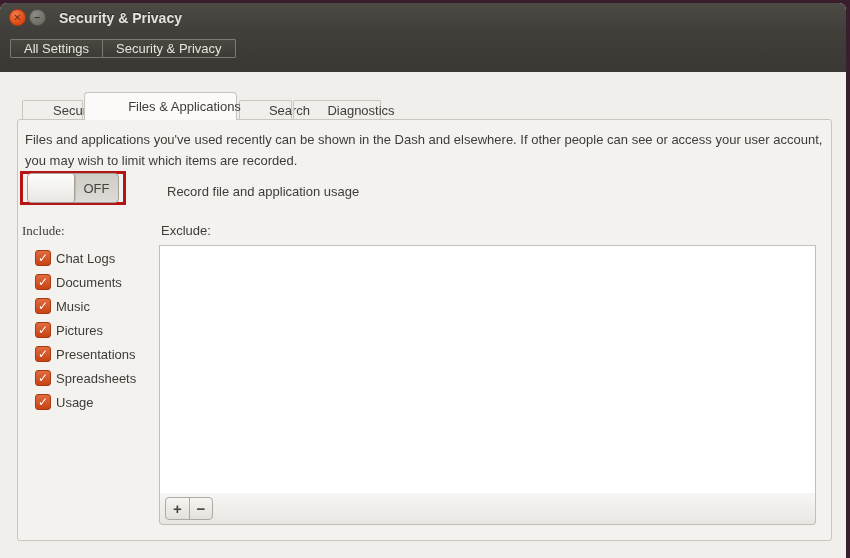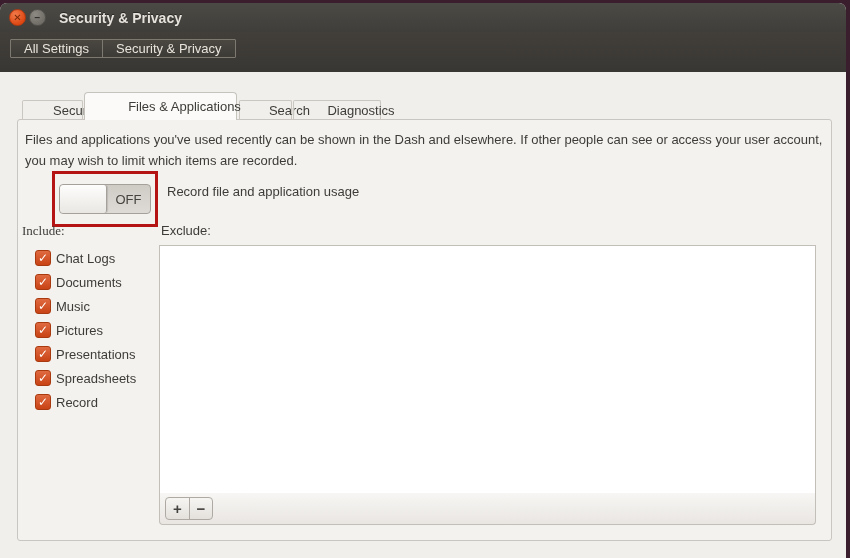--- a/index.html
+++ b/index.html
@@ -95,23 +95,23 @@
     background: #f4f2ef;
     border: 1px solid #c9c5c0; border-radius: 3px; padding-left: 44px;
   }
   .description {
     position: absolute; left: 7px; top: 9px; width: 800px;
     font-size: 13px; line-height: 21px; color: #3d3c38;
   }
 
   
   .highlight-box {
-    position: absolute; left: 2px; top: 51px; width: 106px; height: 56px;
+    position: absolute; left: 2px; top: 51px; width: 106px; height: 34px;
     border: 3px solid #b51414;
-    display: flex; align-items: center; justify-content: center; margin-left: 32px;
+    display: flex; align-items: center; justify-content: center;
   }
   .gtk-switch {
     width: 92px; height: 30px;
     border: 1px solid #a5a09a; border-radius: 4px;
     background: linear-gradient(#cfccc6, #dedad5);
     display: flex; overflow: hidden; cursor: default;
   }
   .switch-knob {
     width: 47px; height: 100%;
     background: linear-gradient(#fdfdfc, #e9e7e3);
@@ -254,21 +254,21 @@
         <div class="chk-row">
           <span class="checkbox">
               <span>✓</span>
             </span>
           <span class="chk-label">Spreadsheets</span>
         </div>
         <div class="chk-row">
           <span class="checkbox">
               <span>✓</span>
             </span>
-          <span class="chk-label">Record</span>
+          <span class="chk-label">Usage</span>
         </div>
       </div>
 
       <div class="exclude-label">Exclude:</div>
       <div class="exclude-list"></div>
       <div class="list-toolbar">
         <div class="tool-group">
           <div class="tool-btn">
               <span>+</span>
             </div>

